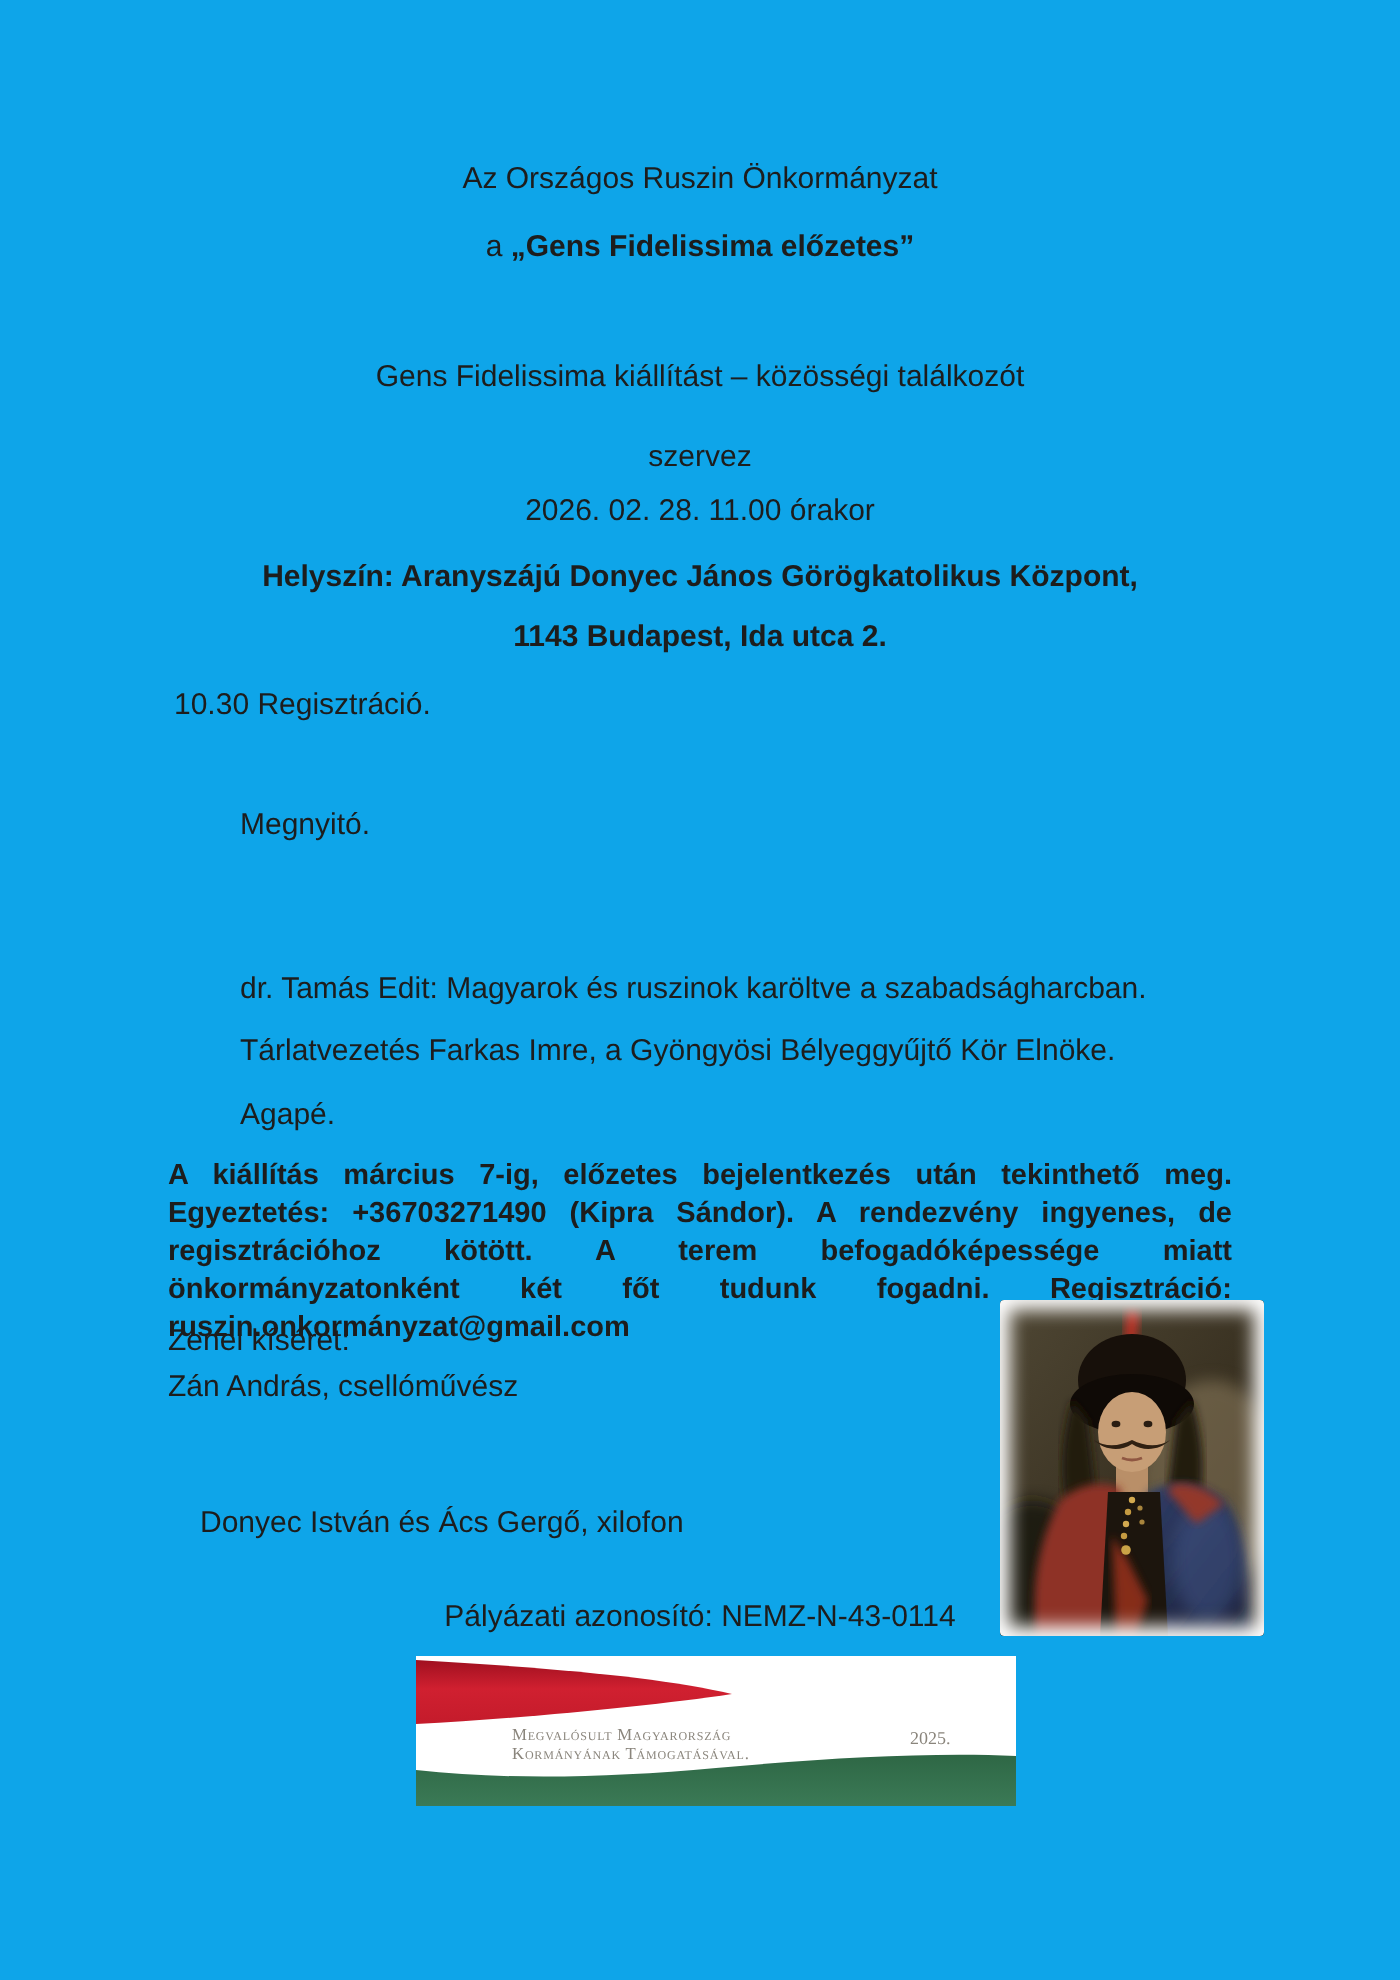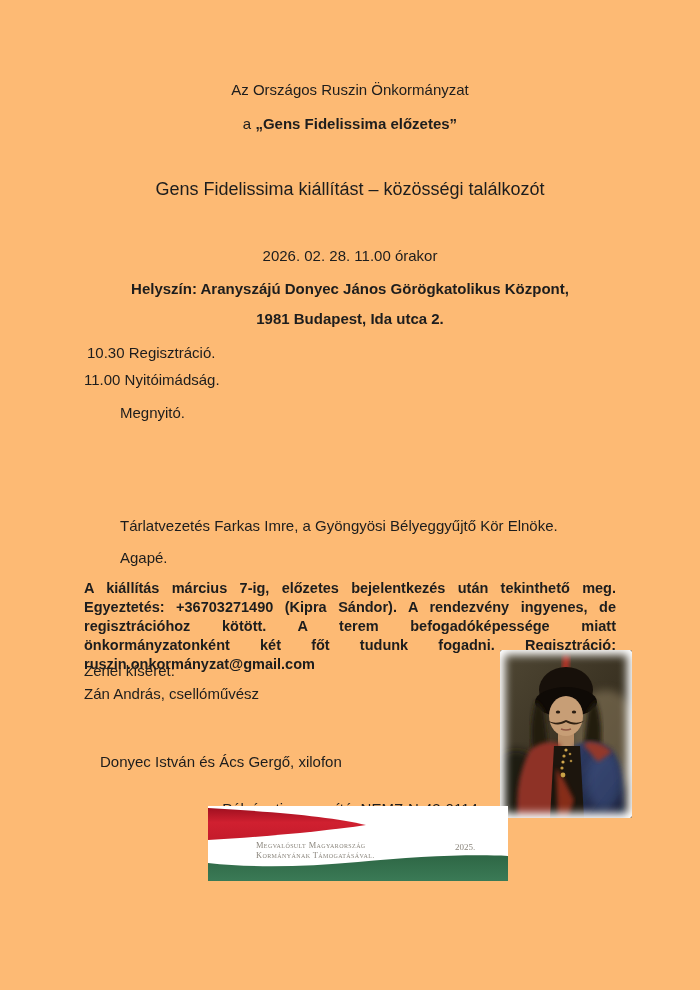--- a/index.html
+++ b/index.html
@@ -1,58 +1,59 @@
 <!DOCTYPE html>
 <html><head>
 <meta charset="utf-8">
 <style>
   html,body{margin:0;padding:0;background:#ffffff;}
   .page{
     position:relative;
     width:700px;height:990px;
-    background:#fdba74;
+    background:#0ea5e9;
     font-family:"Liberation Sans",sans-serif;
     color:#1d1d1d;
     font-size:15px;
     overflow:hidden;
   }
   .c{position:absolute;left:0;width:100%;text-align:center;line-height:20px;}
   .b{font-weight:bold;}
-  .big{font-size:18px;line-height:22px;}
+  .big{font-size:15px;line-height:22px;}
   .body-p{position:absolute;left:84px;width:532px;line-height:19.5px;}
   .indent{text-indent:36px;}
   .justify{text-align:justify;font-weight:bold;font-size:14.5px;line-height:19px;}
   .music-head{font-weight:normal;}
   .portrait-wrap{
     position:absolute;left:500px;top:650px;width:132px;height:168px;
     border-radius:2px;overflow:hidden;
   }
   .portrait-wrap::after{
     content:"";position:absolute;inset:0;
     box-shadow:inset 0 0 9px 5px #ffffff;
     border-radius:2px;
   }
-  .logo-wrap{position:absolute;left:208px;top:806px;width:300px;height:75px;}
+  .logo-wrap{position:absolute;left:208px;top:828px;width:300px;height:75px;}
   svg{display:block;}
 </style>
 </head>
 <body>
 
 <div class="page">
 
   <div class="c" style="top:80px">Az Országos Ruszin Önkormányzat</div>
   <div class="c" style="top:114px"><span>a </span><span class="b">„Gens Fidelissima előzetes”</span></div>
   <div class="c big" style="top:178px">Gens Fidelissima kiállítást – közösségi találkozót</div>
+  <div class="c" style="top:219px">szervez</div>
   <div class="c" style="top:246px">2026. 02. 28. 11.00 órakor</div>
   <div class="c b" style="top:279px">Helyszín: Aranyszájú Donyec János Görögkatolikus Központ,</div>
-  <div class="c b" style="top:309px">1981 Budapest, Ida utca 2.</div>
+  <div class="c b" style="top:309px">1143 Budapest, Ida utca 2.</div>
 
   <p class="body-p" style="top:340px;margin:3px">10.30 Regisztráció.</p>
-  <p class="body-p" style="top:370px;margin:0">11.00 Nyitóimádság.</p>
   <p class="body-p indent" style="top:403px;margin:0">Megnyitó.</p>
+  <p class="body-p indent" style="top:485px;margin:0">dr. Tamás Edit: Magyarok és ruszinok karöltve a szabadságharcban.</p>
   <p class="body-p indent" style="top:516px;margin:0">Tárlatvezetés Farkas Imre, a Gyöngyösi Bélyeggyűjtő Kör  Elnöke.</p>
   <p class="body-p indent" style="top:548px;margin:0">Agapé.</p>
 
   <p class="body-p justify" style="top:579px;margin:0">A kiállítás március 7-ig, előzetes bejelentkezés után tekinthető meg. Egyeztetés: +36703271490 (Kipra Sándor). A rendezvény ingyenes, de regisztrációhoz kötött. A terem befogadóképessége miatt önkormányzatonként két főt tudunk fogadni. Regisztráció: ruszin.onkormányzat@gmail.com</p>
 
   <p class="body-p music-head" style="top:661px;margin:0">Zenei kíséret:</p>
   <p class="body-p" style="top:684px;margin:0">Zán András, csellóművész</p>
   <p class="body-p" style="top:736px;margin:16px">Donyec István és Ács Gergő, xilofon</p>
 
   <div class="portrait-wrap">

